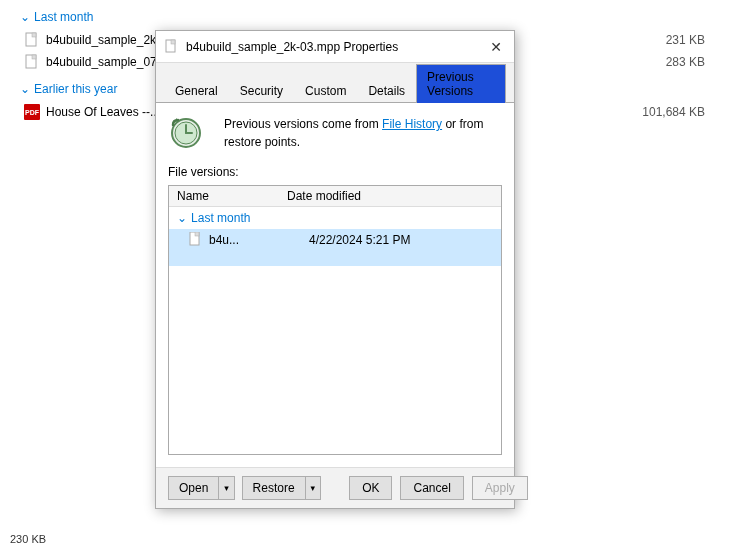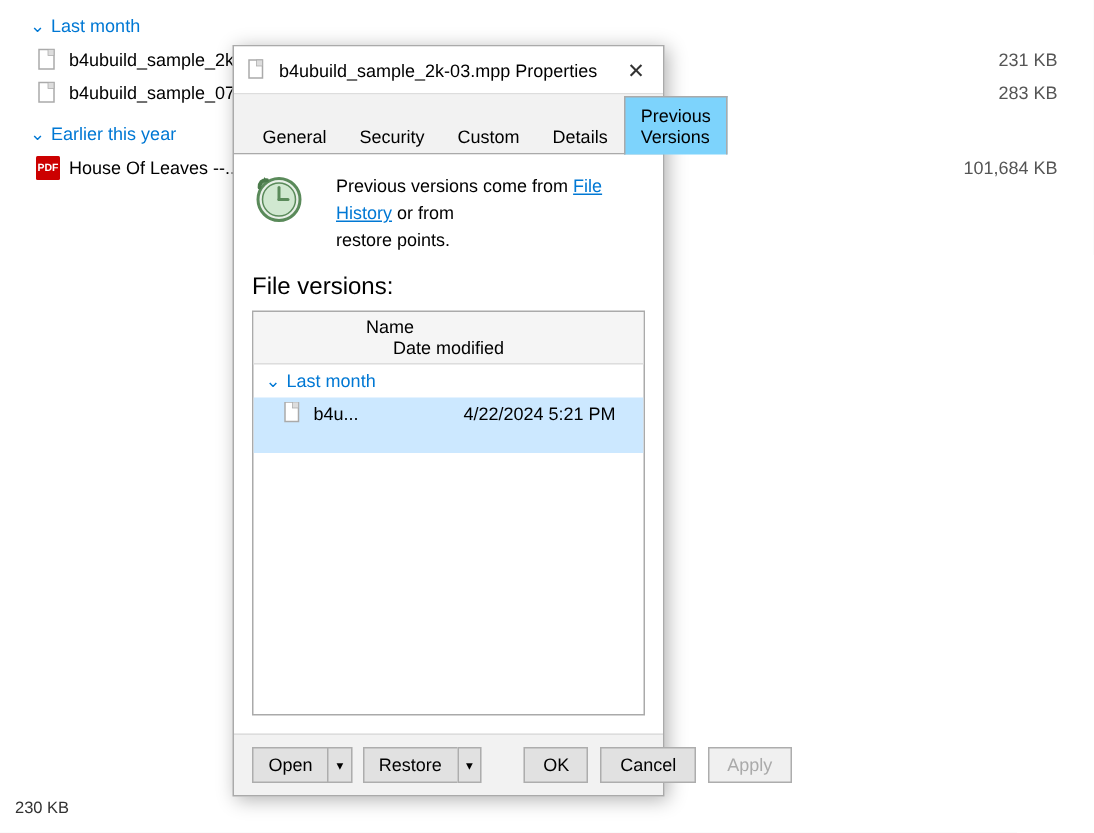--- a/index.html
+++ b/index.html
@@ -77,21 +77,21 @@
       left: 10px;
       color: #333;
       font-size: 11px;
     }
 
     
     .dialog {
       background: #f2f2f2;
       border: 1px solid #aaa;
       box-shadow: 2px 2px 12px rgba(0,0,0,0.3);
-      width: 288px;
+      width: 360px;
       position: absolute;
       top: 30px;
       left: 155px;
     }
 
     .dialog-titlebar {
       background: #fff;
       display: flex;
       align-items: center;
       justify-content: space-between;
@@ -140,21 +140,21 @@
       font-size: 12px;
       cursor: pointer;
       border: 1px solid transparent;
       border-bottom: none;
       color: #000;
       background: transparent;
       position: relative;
       bottom: -1px;
     }
     .tab.active {
-      background: #7dd3fc;
+      background: #1d4ed8;
       border-color: #aaa #aaa #fff #aaa;
       color: #000;
       z-index: 1;
     }
 
     
     .dialog-body {
       background: #fff;
       padding: 12px;
     }
@@ -180,21 +180,21 @@
       line-height: 1.5;
     }
     .info-link {
       color: #0078d4;
       text-decoration: underline;
       cursor: pointer;
     }
 
     
     .file-versions-label {
-      font-size: 16px;
+      font-size: 12px;
       margin-bottom: 6px;
       color: #000;
     }
 
     
     .file-list-container {
       border: 1px solid #aaa;
       background: #fff;
       height: 270px;
       overflow-y: auto;
@@ -202,21 +202,20 @@
 
     
     .file-list-header {
       display: flex;
       align-items: center;
       padding: 3px 8px;
       background: #f5f5f5;
       border-bottom: 1px solid #ddd;
       font-size: 12px;
       color: #000;
-      flex-direction: column;
     }
     .col-name {
       width: 110px;
     }
     .col-date {
       flex: 1;
     }
 
     
     .list-section-header {

